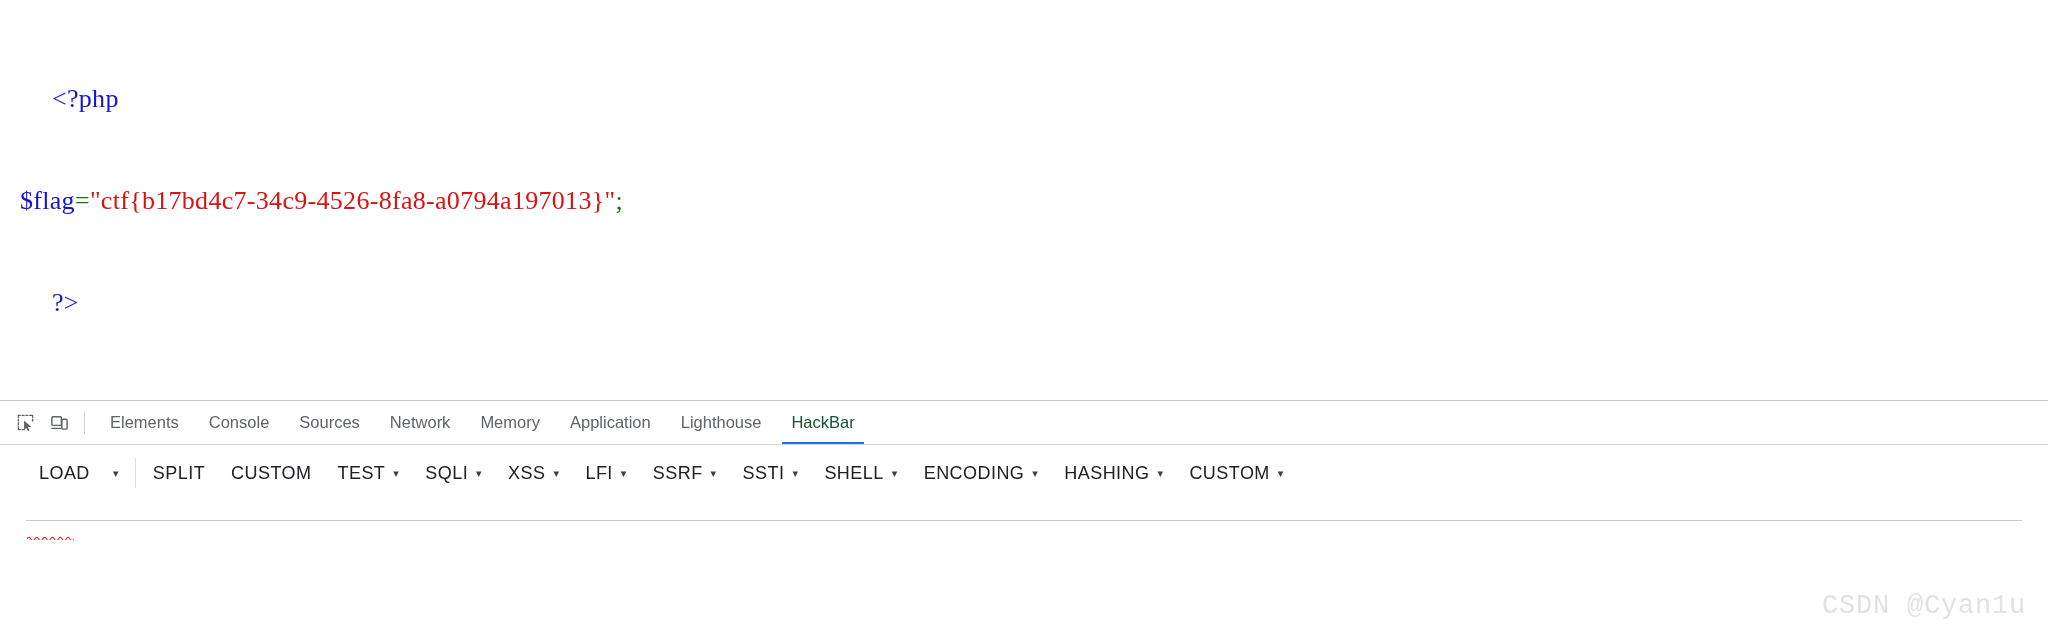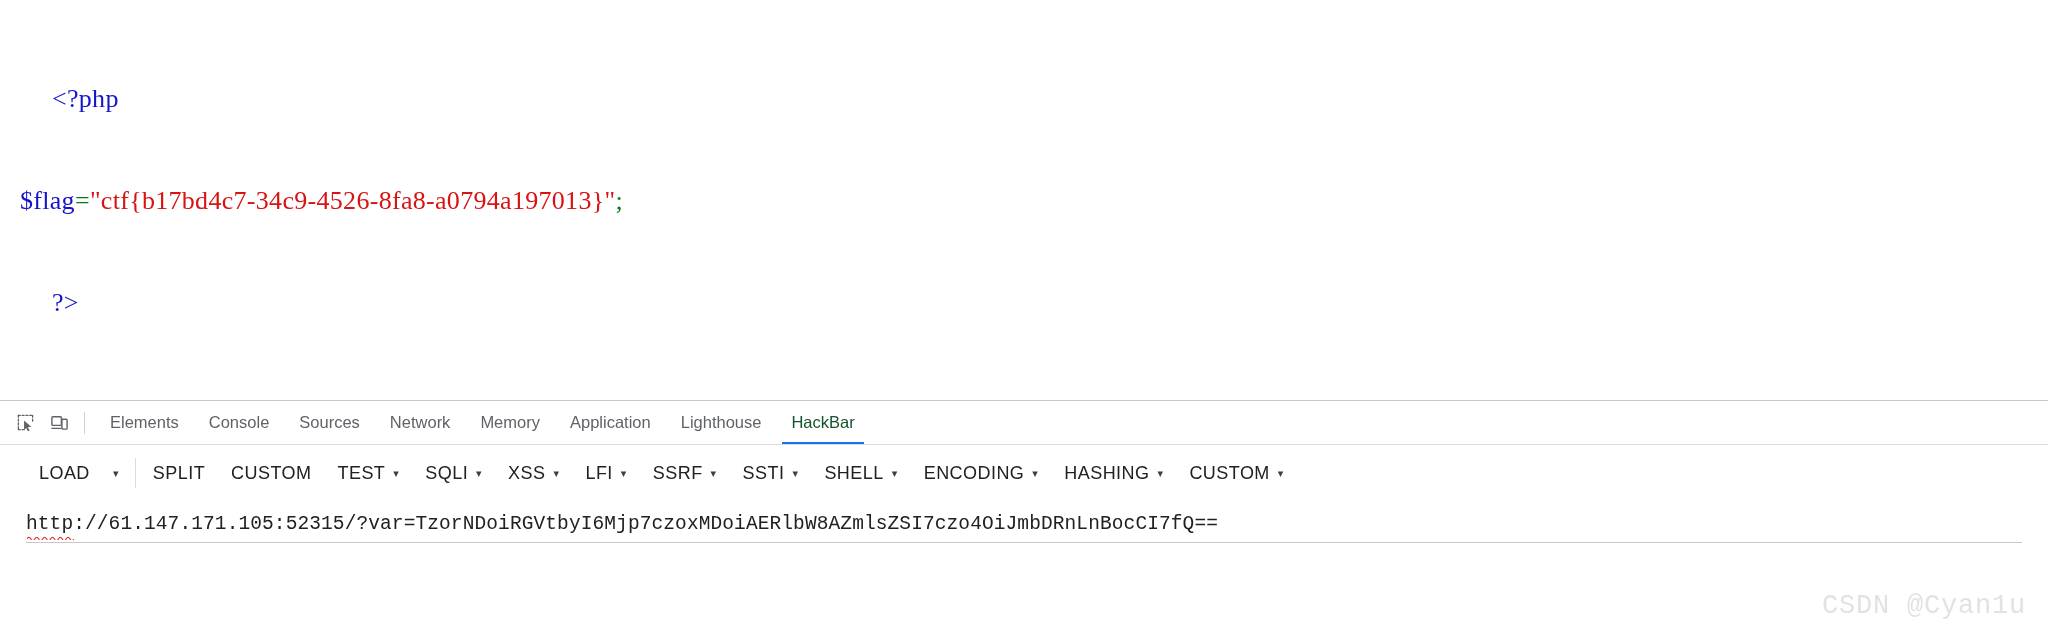--- a/index.html
+++ b/index.html
@@ -308,21 +308,20 @@
         <span class="hb-caret">▾</span>
       </div>
     <div class="hb-btn">
         <span>CUSTOM</span>
         <span class="hb-caret">▾</span>
       </div>
   </div>
 
   <div class="hb-field">
     <div class="hb-input-wrap">
-      <input class="hb-input" type="text" spellcheck="false" value="http://61.147.171.105:52315/?var=TzorNDoiRGVtbyI6Mjp7czoxMDoiAERlbW8AZmlsZSI7czo4OiJmbDRnLnBocCI7fQ==" style="">
       <svg class="spellsquiggle" viewBox="0 0 48 5" preserveAspectRatio="none">
         <path d="M0 4 Q2 0.6 4 4 T8 4 T12 4 T16 4 T20 4 T24 4 T28 4 T32 4 T36 4 T40 4 T44 4 T48 4" fill="none" stroke="#e03b3b" stroke-width="1.3"></path>
       </svg>
     </div>
   </div>
 
   <div class="watermark">CSDN @Cyan1u</div>
 </div>
 
 </body></html>

